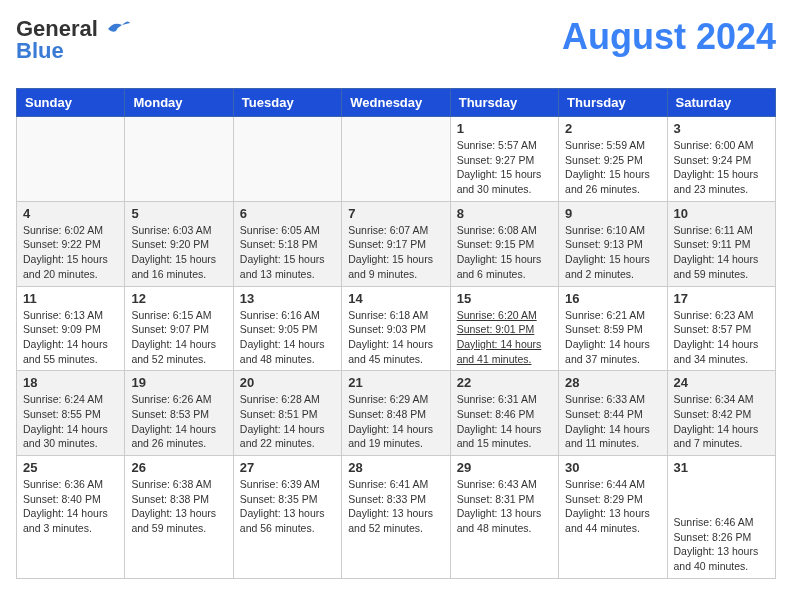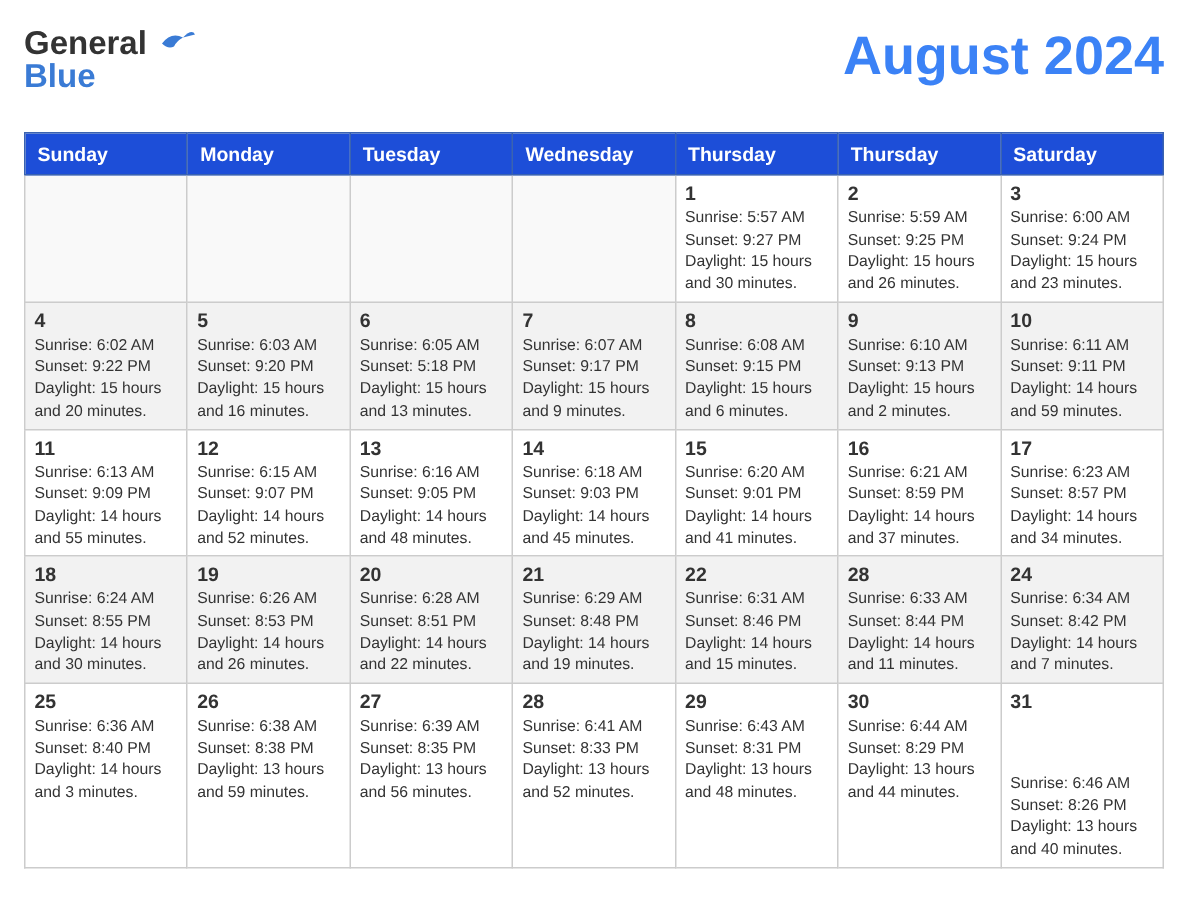--- a/index.html
+++ b/index.html
@@ -203,21 +203,21 @@
 Daylight: 14 hours and 48 minutes.</div>
         </td>
         <td>
           <span class="day-number">14</span>
           <div class="day-info" style="white-space: pre-line;">Sunrise: 6:18 AM
 Sunset: 9:03 PM
 Daylight: 14 hours and 45 minutes.</div>
         </td>
         <td>
           <span class="day-number">15</span>
-          <div class="day-info" style="white-space: pre-line;">Sunrise: 6:20 AM
+          <div class="day-info" style="white-space: pre-line; text-decoration: underline;">Sunrise: 6:20 AM
 Sunset: 9:01 PM
 Daylight: 14 hours and 41 minutes.</div>
         </td>
         <td>
           <span class="day-number">16</span>
           <div class="day-info" style="white-space: pre-line;">Sunrise: 6:21 AM
 Sunset: 8:59 PM
 Daylight: 14 hours and 37 minutes.</div>
         </td>
         <td>

